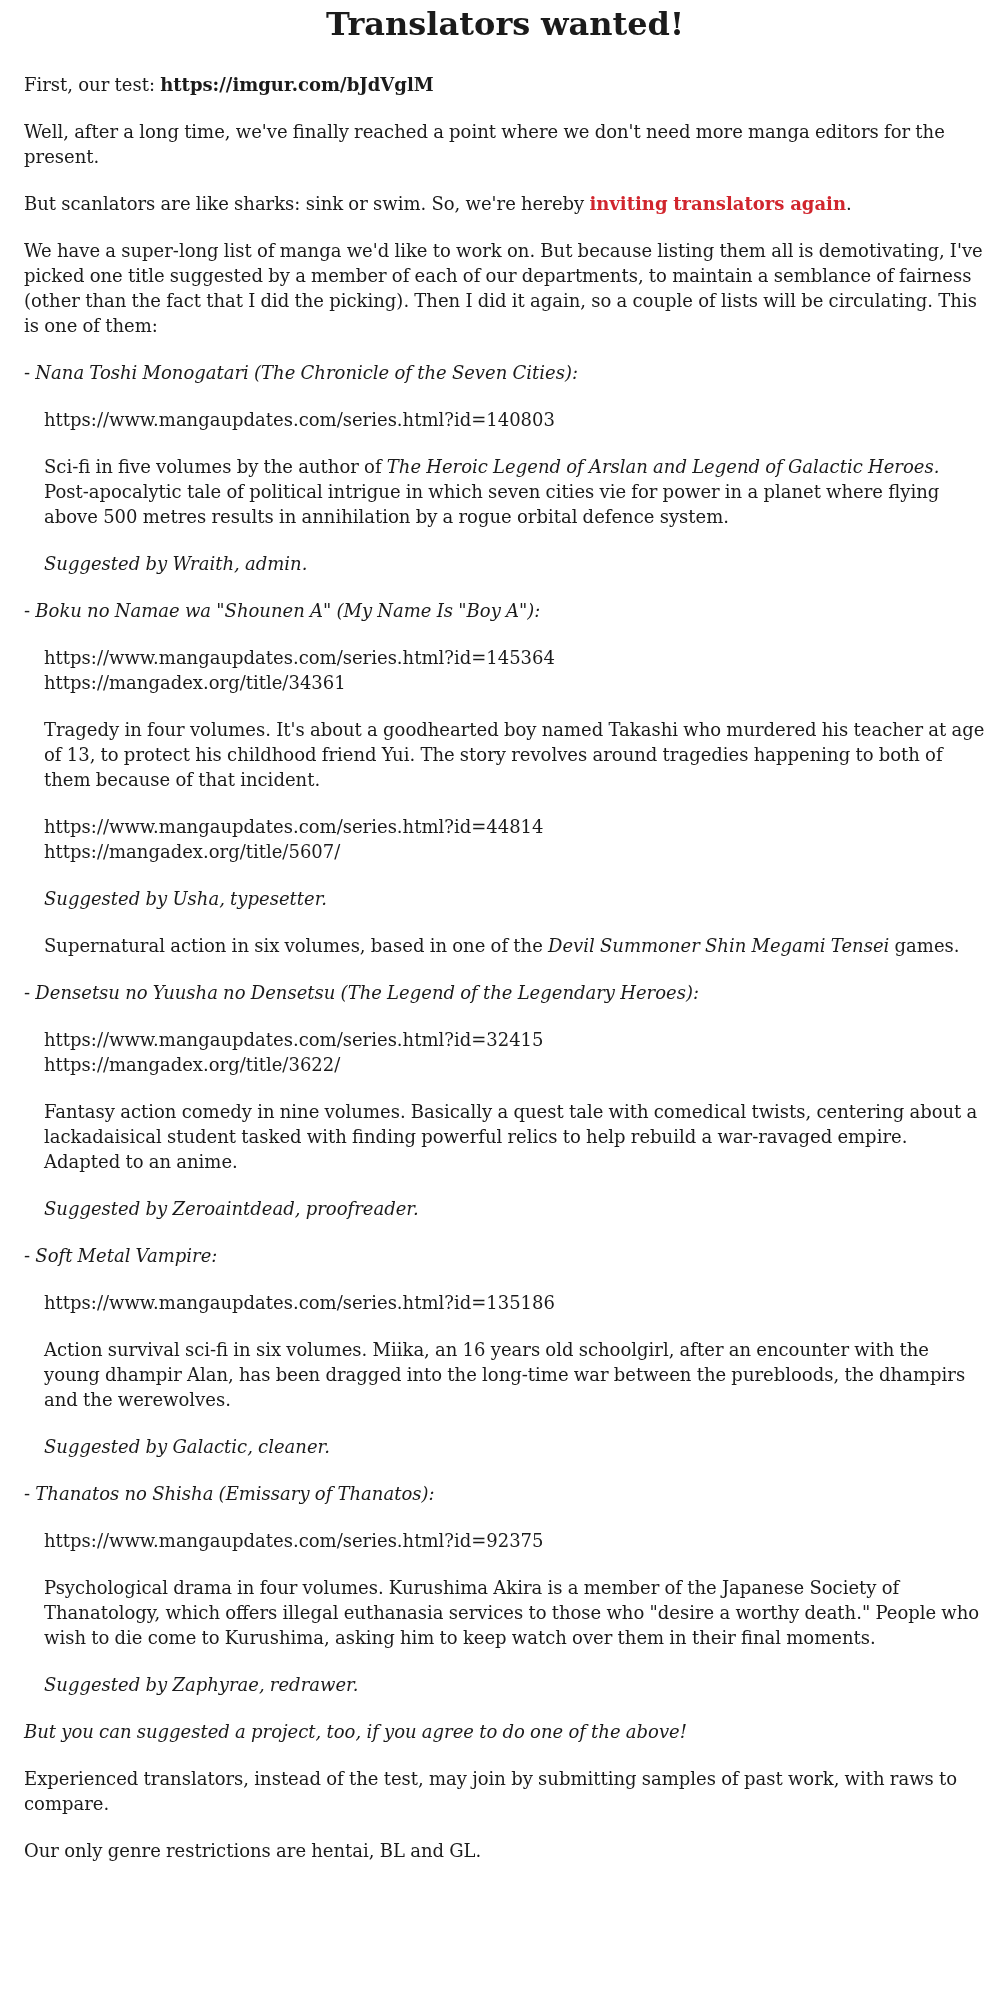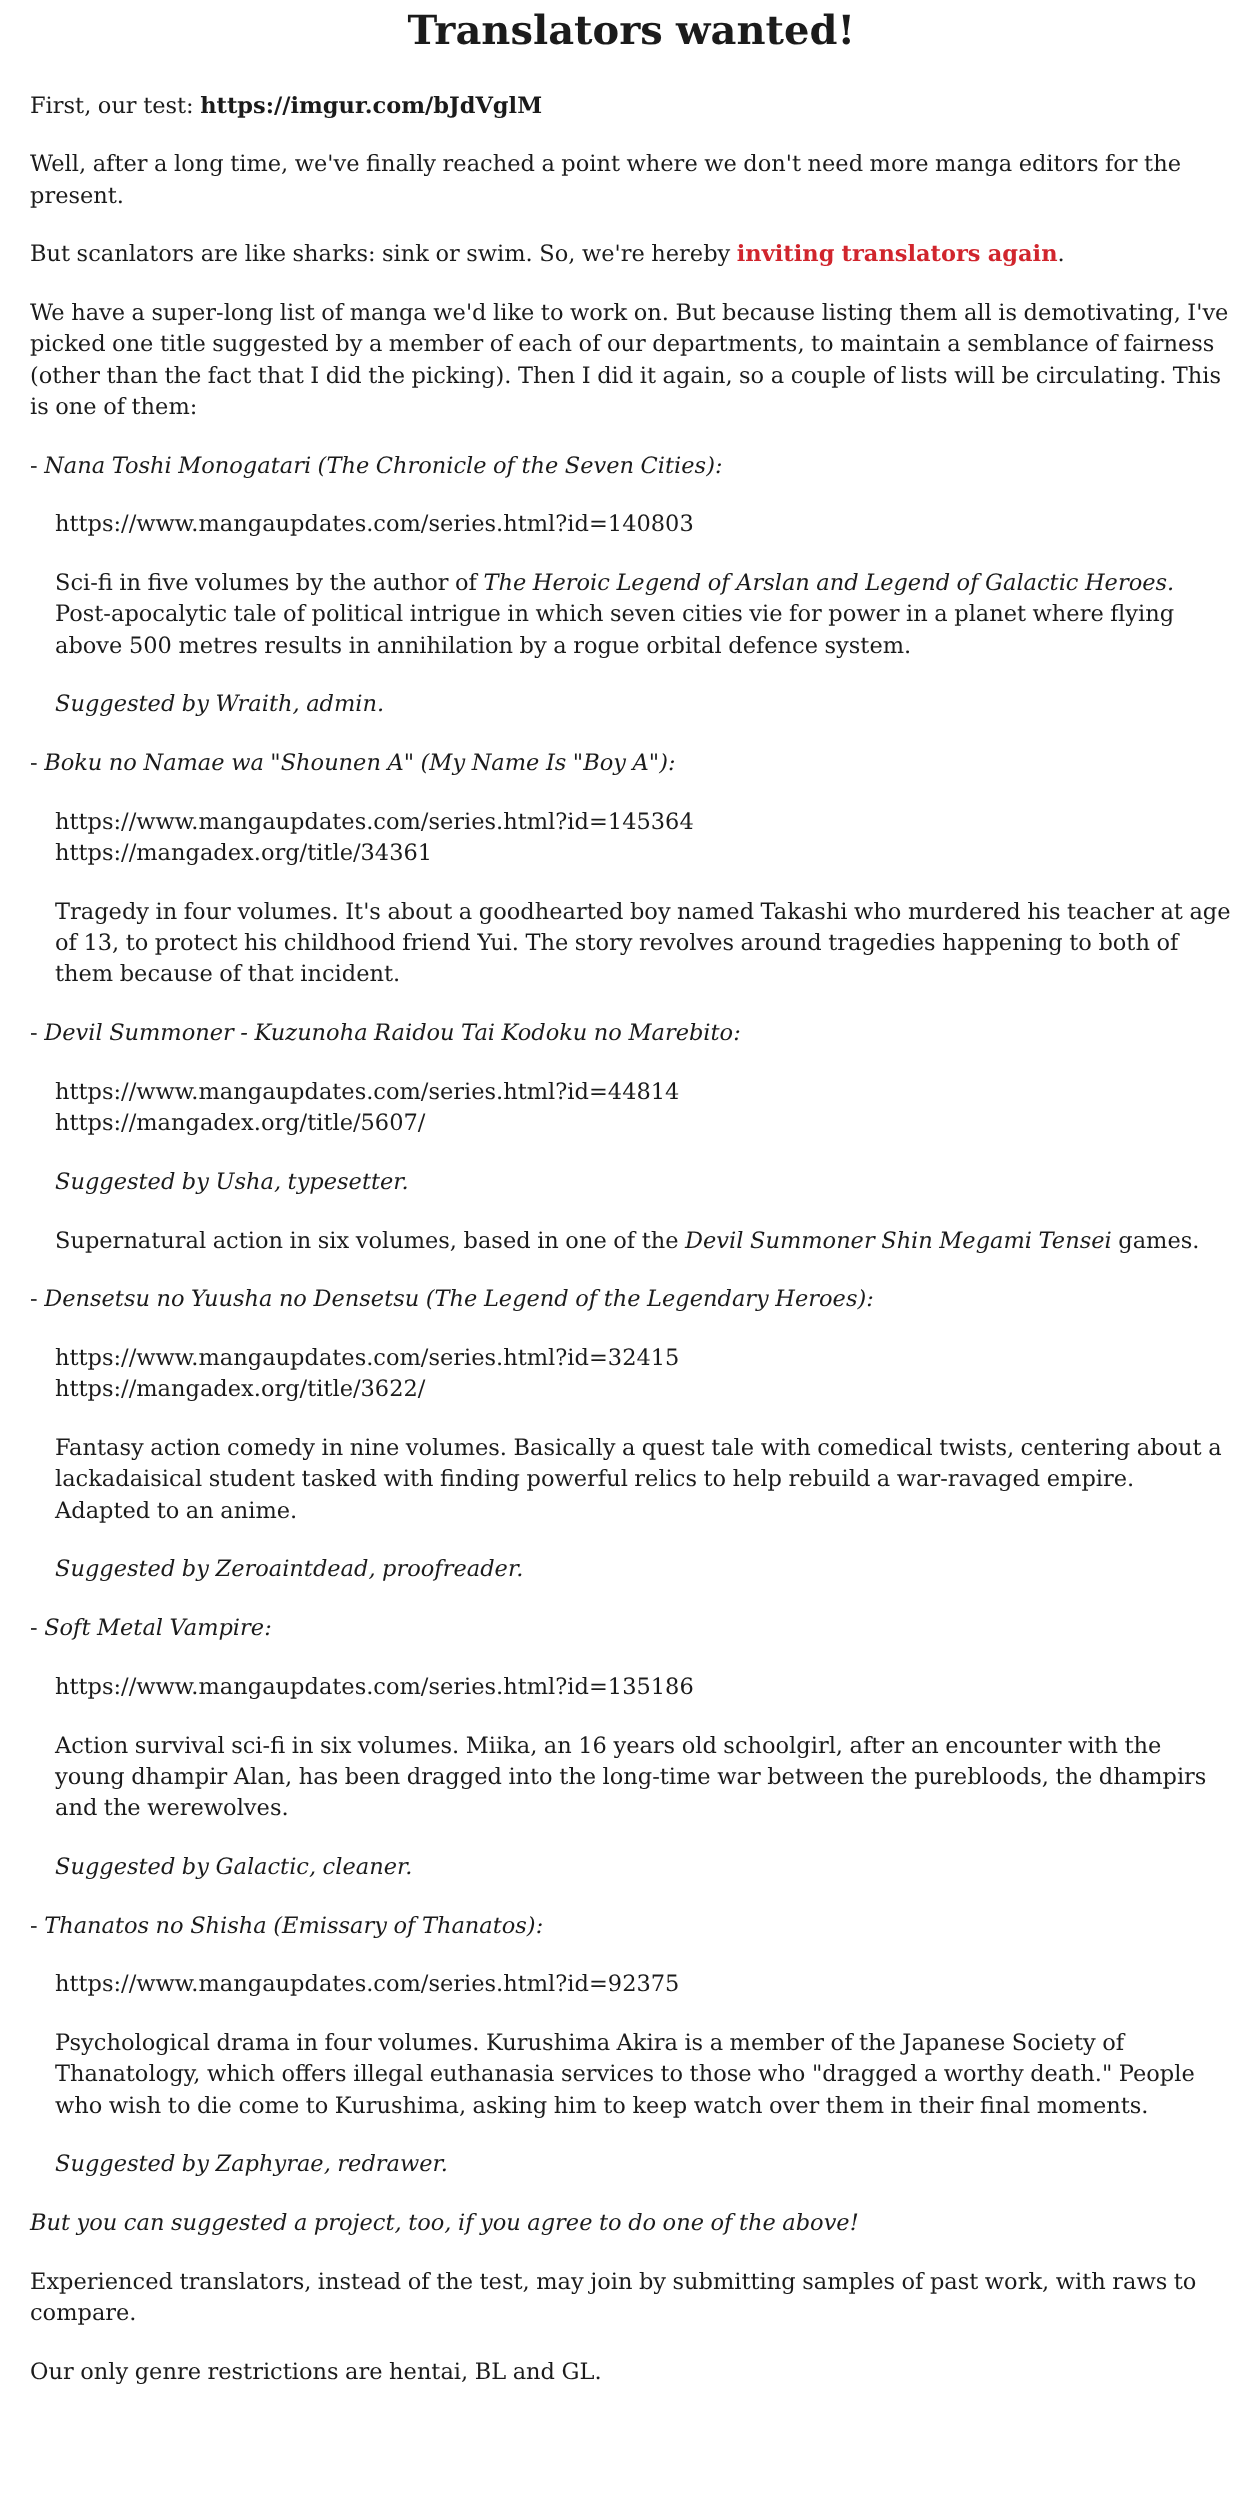--- a/index.html
+++ b/index.html
@@ -62,21 +62,20 @@
     <p class="indent i">Suggested by Wraith, admin.</p>
   </section>
 
   <section>
     <p class="series-title"><span>- </span><span class="bi">Boku no Namae wa "Shounen A" (My Name Is "Boy A"):</span></p>
     <p class="series-links indent"><span>https://www.mangaupdates.com/series.html?id=145364</span><br><span>https://mangadex.org/title/34361</span></p>
     <p class="indent"><span>Tragedy in four volumes. It's about a goodhearted boy named Takashi who murdered his teacher at age of 13, to protect his childhood friend Yui. The story revolves around tragedies happening to both of them because of that incident.</span></p>
   </section>
 
   <section>
-    <p class="series-title"><span>- </span><span class="bi">Devil Summoner - Kuzunoha Raidou Tai Kodoku no Marebito:</span></p>
     <p class="series-links indent"><span>https://www.mangaupdates.com/series.html?id=44814</span><br><span>https://mangadex.org/title/5607/</span></p>
     <p class="indent i">Suggested by Usha, typesetter.</p>
     <p class="indent"><span>Supernatural action in six volumes, based in one of the </span><span class="i">Devil Summoner Shin Megami Tensei</span><span> games.</span></p>
   </section>
 
   <section>
     <p class="series-title"><span>- </span><span class="bi">Densetsu no Yuusha no Densetsu (The Legend of the Legendary Heroes):</span></p>
     <p class="series-links indent"><span>https://www.mangaupdates.com/series.html?id=32415</span><br><span>https://mangadex.org/title/3622/</span></p>
     <p class="indent"><span>Fantasy action comedy in nine volumes. Basically a quest tale with comedical twists, centering about a lackadaisical student tasked with finding powerful relics to help rebuild a war-ravaged empire. Adapted to an anime.</span></p>
     <p class="indent i">Suggested by Zeroaintdead, proofreader.</p>
@@ -85,21 +84,21 @@
   <section>
     <p class="series-title"><span>- </span><span class="bi">Soft Metal Vampire:</span></p>
     <p class="series-links indent"><span>https://www.mangaupdates.com/series.html?id=135186</span></p>
     <p class="indent"><span>Action survival sci-fi in six volumes. Miika, an 16 years old schoolgirl, after an encounter with the young dhampir Alan, has been dragged into the long-time war between the purebloods, the dhampirs and the werewolves.</span></p>
     <p class="indent i">Suggested by Galactic, cleaner.</p>
   </section>
 
   <section>
     <p class="series-title"><span>- </span><span class="bi">Thanatos no Shisha (Emissary of Thanatos):</span></p>
     <p class="series-links indent"><span>https://www.mangaupdates.com/series.html?id=92375</span></p>
-    <p class="indent"><span>Psychological drama in four volumes. Kurushima Akira is a member of the Japanese Society of Thanatology, which offers illegal euthanasia services to those who "dragged a worthy death." People who wish to die come to Kurushima, asking him to keep watch over them in their final moments.</span></p>
+    <p class="indent"><span>Psychological drama in four volumes. Kurushima Akira is a member of the Japanese Society of Thanatology, which offers illegal euthanasia services to those who "desire a worthy death." People who wish to die come to Kurushima, asking him to keep watch over them in their final moments.</span></p>
     <p class="indent i">Suggested by Zaphyrae, redrawer.</p>
   </section>
 
   <p class="i">But you can suggested a project, too, if you agree to do one of the above!</p>
 
   <p>Experienced translators, instead of the test, may join by submitting samples of past work, with raws to compare.</p>
 
   <p>Our only genre restrictions are hentai, BL and GL.</p>
 
 </div>

